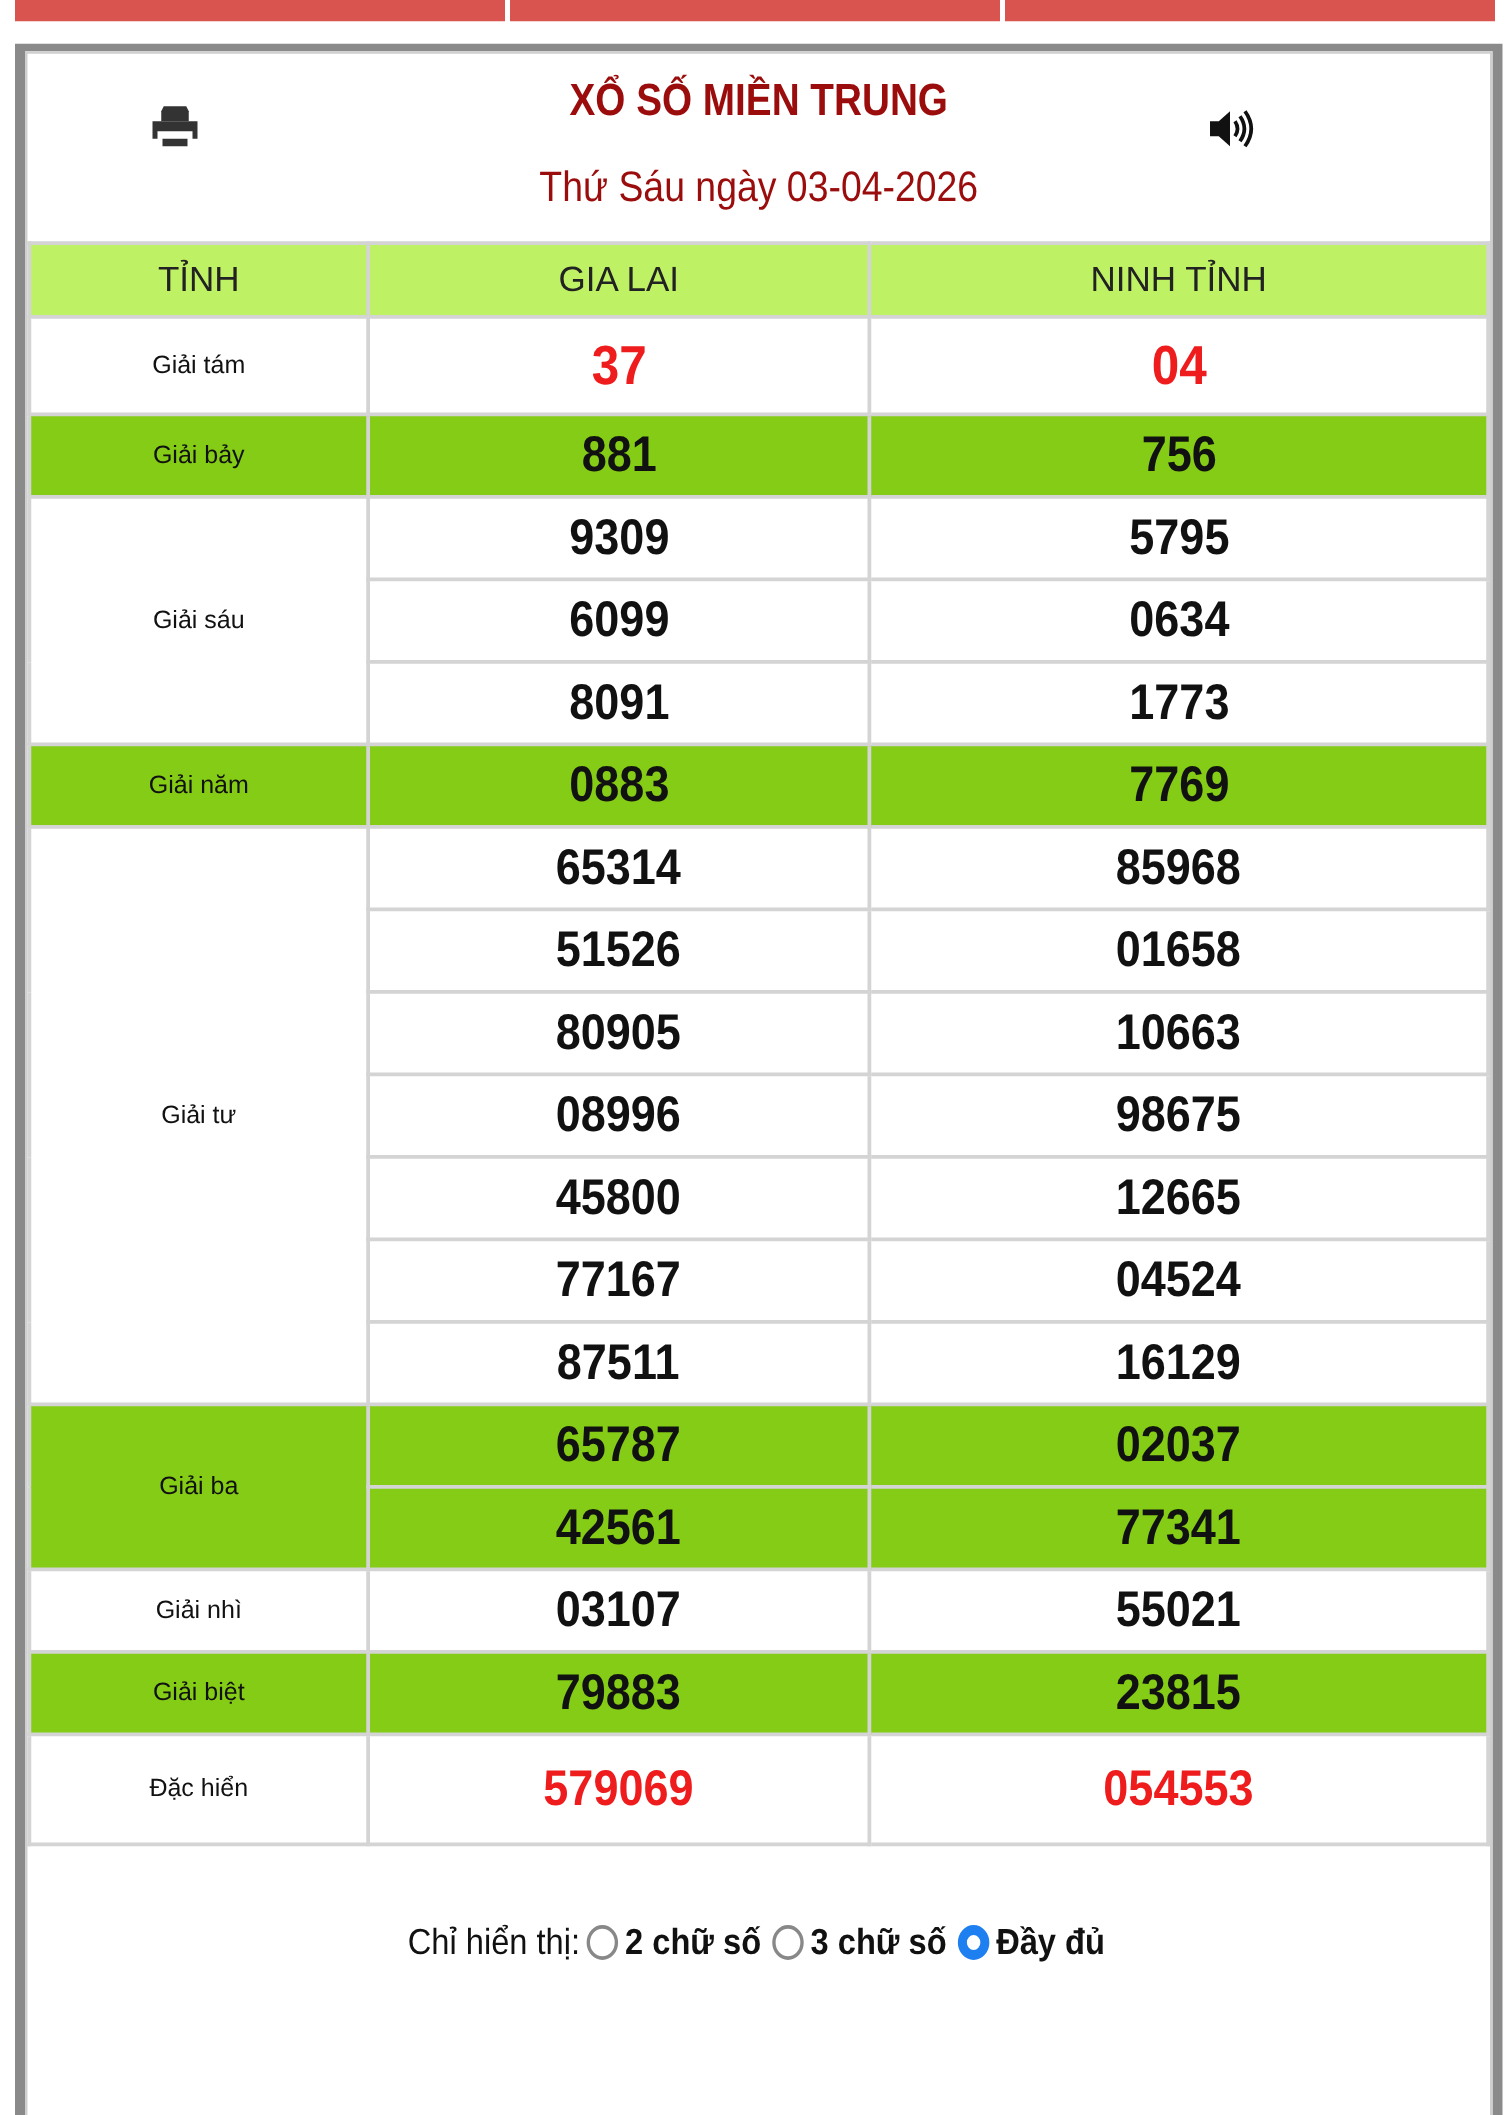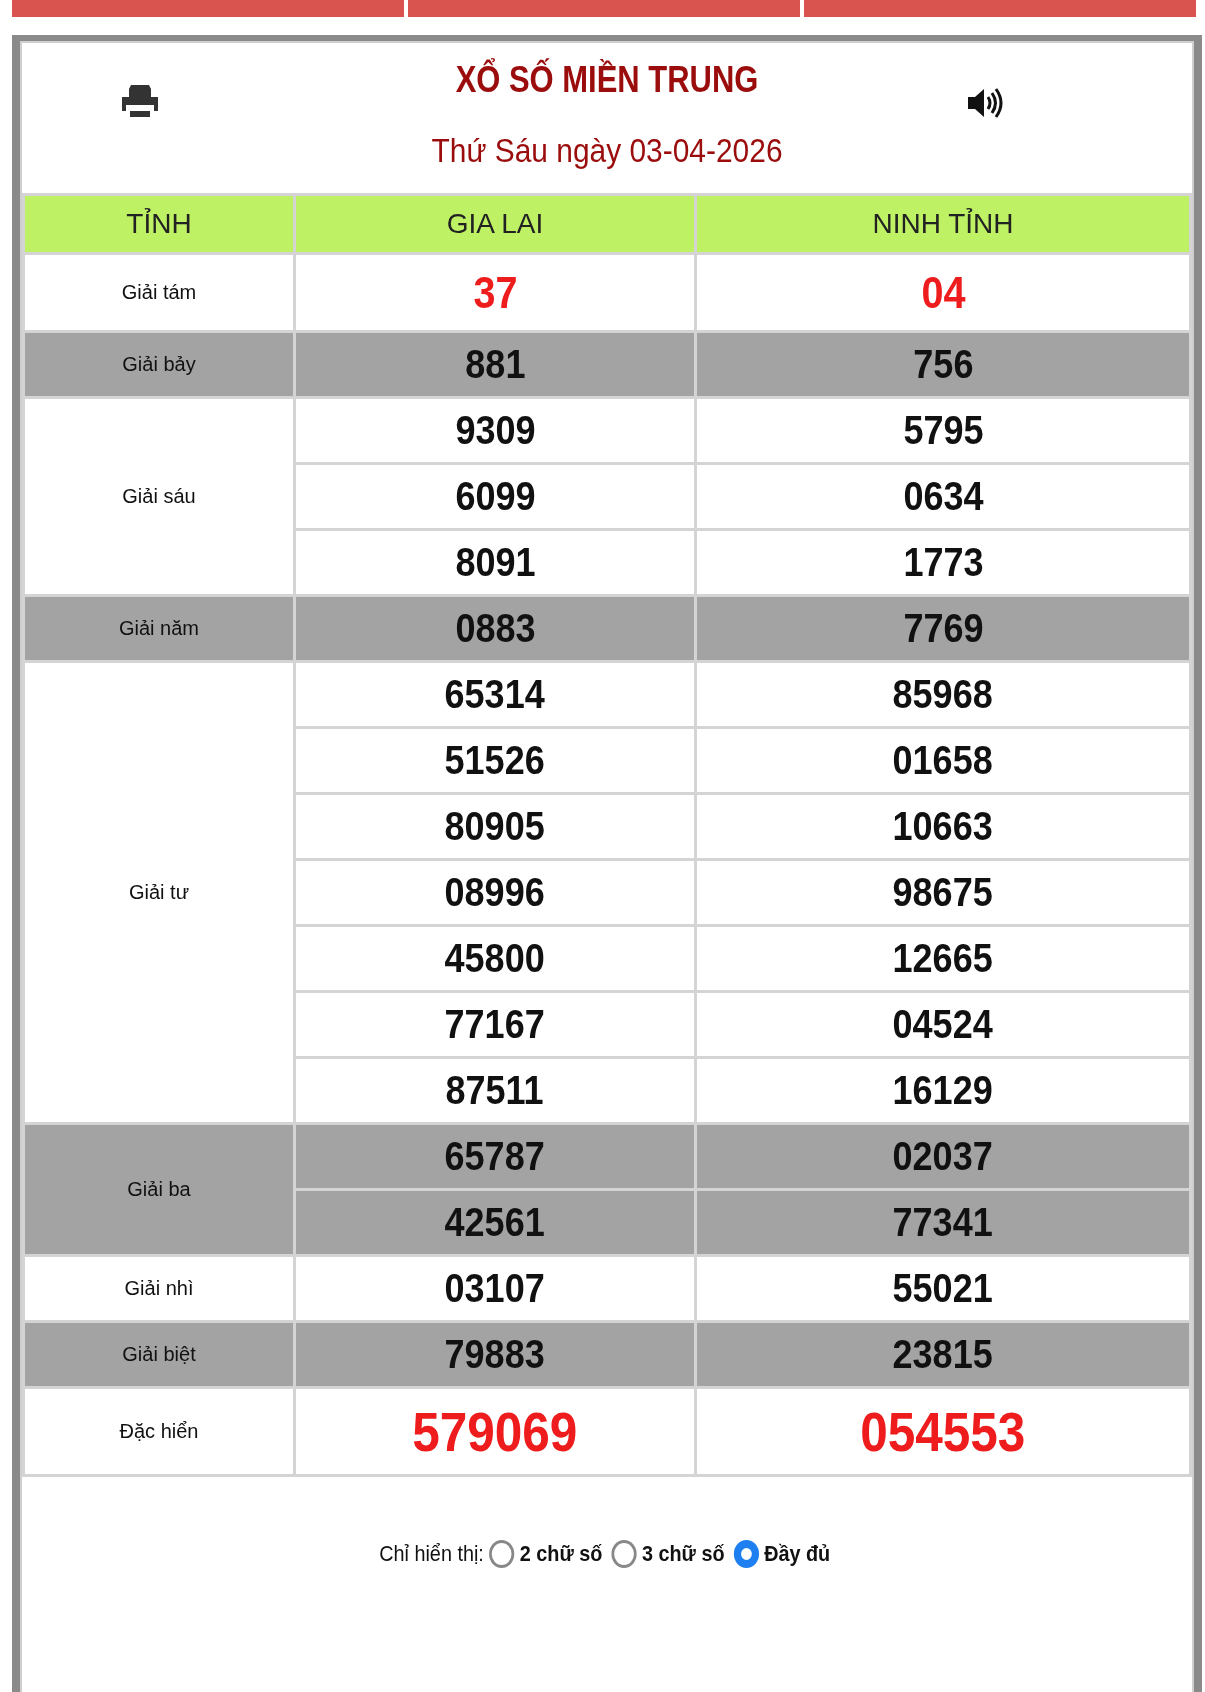--- a/index.html
+++ b/index.html
@@ -12,25 +12,25 @@
   .title { position:absolute; left:0; right:0; top:16px; text-align:center; color:#9b0c0c; font-weight:bold; font-size:36px; letter-spacing:0px; transform:scaleX(0.86); }
   .date { position:absolute; left:0; right:0; top:88px; text-align:center; color:#9b0c0c; font-size:34px; transform:scaleX(0.88); }
   .print-icon { position:absolute; left:96px; top:36px; width:44px; height:44px; }
   .sound-icon { position:absolute; left:942px; top:42px; width:40px; height:36px; }
   table { position:absolute; left:0; top:150px; width:1170px; border-collapse:collapse; }
   td, th { border:3px solid #d4d4d4; text-align:center; padding:0; }
   th { background:#bef264; height:56px; font-weight:normal; font-size:28px; color:#222; }
   td.lbl { width:268px; font-size:20px; color:#111; }
   td.num { font-size:40px; font-weight:bold; color:#111;text-align:center; }
   td.small-red { color:#ee1c1c; font-size:44px; }
-  td.big-red { color:#ee1c1c; font-size:55px; }
-  tr.gray td { background:#a3a3a3;margin-top:12px; }
+  td.big-red { color:#ee1c1c; font-size:40px; }
+  tr.gray td { background:#84cc16;margin-top:12px; }
   tr.r69 td { height:63px; }
   .bold { display:inline-block; transform:scaleX(0.9); }
-  .footer { position:absolute; left:0; right:0; top:1476px; height:70px; display:flex; align-items:center; justify-content:center; font-size:22px; color:#111; }
+  .footer { position:absolute; left:0; right:0; top:1476px; height:70px; display:flex; align-items:center; justify-content:center; font-size:29px; color:#111; }
   .radio { width:28px; height:28px; border-radius:50%; border:3px solid #888; box-sizing:border-box; display:inline-block; margin:0 6px; background:#fff; }
   .radio.on { border:8px solid #1e7ff0; }
   .opt { font-weight:bold; margin-right:4px; }
   .ftxt { display:inline-flex; align-items:center; transform:scaleX(0.9); }
 </style>
 </head>
 <body>
 
 <div class="topnav">
   <div></div>

